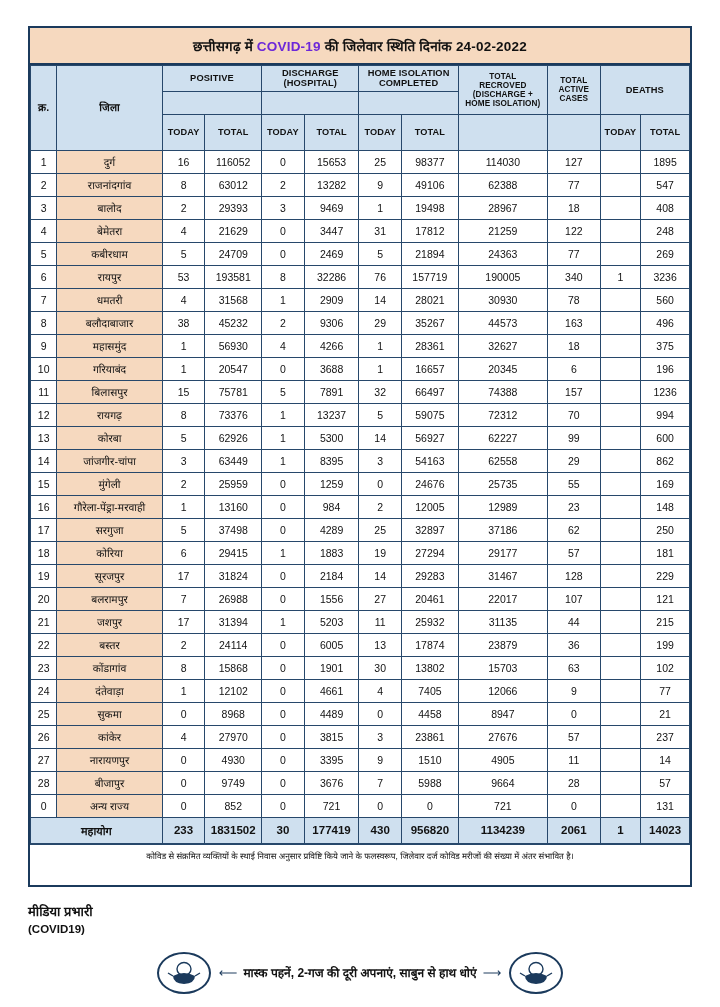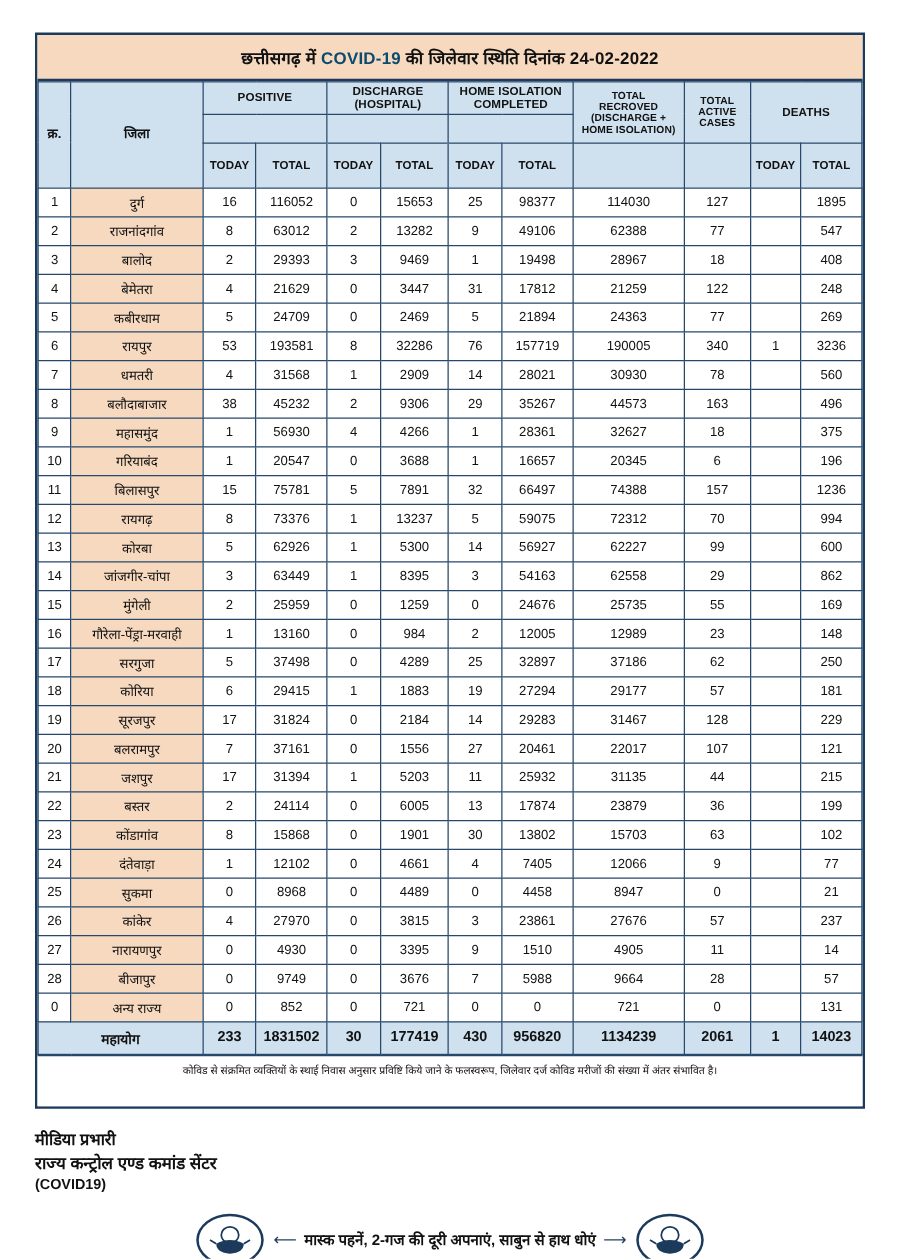--- a/index.html
+++ b/index.html
@@ -29,21 +29,21 @@
     text-align: center;
     padding: 9px 4px 8px 4px;
   }
   .title-text {
     font-size: 13.5px;
     font-weight: bold;
     letter-spacing: .2px;
     color: #111;
   }
   .title-text .covid {
-    color: #0c4a6e;
+    color: #6d28d9;
   }
   
   table.main {
     width: 100%;
     border-collapse: collapse;
     table-layout: fixed;
   }
   table.main th, table.main td {
     border: 1px solid #27486b;
     text-align: center;
@@ -481,21 +481,21 @@
             <td class="num">29283</td>
             <td class="num">31467</td>
             <td class="num">128</td>
             <td class="num"></td>
             <td class="num">229</td>
           </tr>
           <tr>
             <td class="sn">20</td>
             <td class="dist">बलरामपुर</td>
             <td class="num">7</td>
-            <td class="num">37161</td>
+            <td class="num">26988</td>
             <td class="num">0</td>
             <td class="num">1556</td>
             <td class="num">27</td>
             <td class="num">20461</td>
             <td class="num">22017</td>
             <td class="num">107</td>
             <td class="num"></td>
             <td class="num">121</td>
           </tr>
           <tr>
@@ -638,21 +638,20 @@
             <td>14023</td>
           </tr>
         </tbody>
     </table>
 
     <div class="footnote">कोविड से संक्रमित व्यक्तियों के स्थाई निवास अनुसार प्रविष्टि किये जाने के फलस्वरूप, जिलेवार दर्ज कोविड मरीजों की संख्या में अंतर संभावित है।</div>
   </div>
 
   <div class="sign">
     <div class="l1">मीडिया प्रभारी</div>
-    <div class="l2">राज्य कन्ट्रोल एण्ड कमांड सेंटर</div>
     <div class="l3">(COVID19)</div>
   </div>
 
   <div class="banner">
     <div class="mask-badge">
       <svg width="34" height="26" viewBox="0 0 34 26" aria-hidden="true">
         <ellipse cx="17" cy="9" rx="7" ry="6.5" fill="none" stroke="#1b3a5c" stroke-width="1.4"></ellipse>
         <path d="M6 16 Q17 10 28 16 Q28 23 17 24 Q6 23 6 16 Z" fill="#1b3a5c"></path>
         <path d="M6 16 L1 13 M28 16 L33 13" stroke="#1b3a5c" stroke-width="1.4" fill="none"></path>
       </svg>

